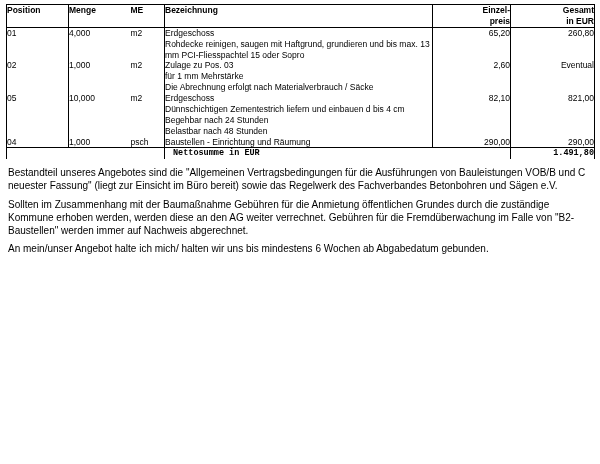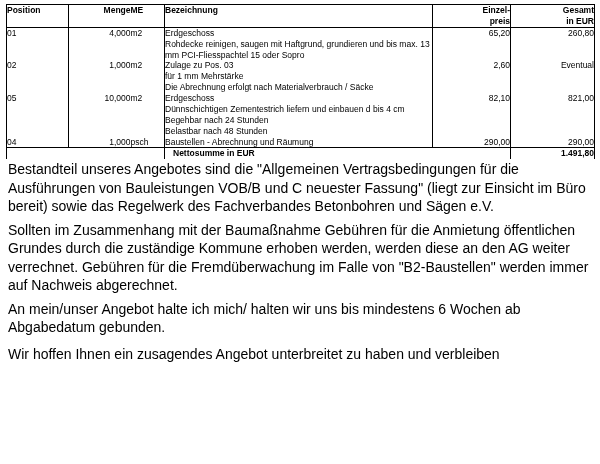--- a/index.html
+++ b/index.html
@@ -46,21 +46,21 @@
     font-weight: bold;
     font-size: 8.5px;
     padding-top: 3px;
     padding-bottom: 2px;
   }
   .hdr .sub {
     font-weight: bold;
   }
 
   .c-pos   { width: 62px;  padding-left: 4px; }
-  .c-menge { width: 62px;  text-align: right; }
+  .c-menge { width: 62px;  text-align: left; }
   .c-me    { width: 34px;  padding-left: 6px; }
   .c-bez   { width: 268px; padding-left: 8px; }
   .c-ep    { width: 78px;  text-align: right; padding-right: 10px; }
   .c-ges   { width: 84px;  text-align: right; padding-right: 6px; }
 
   .row-body td {
     padding-top: 4px;
     padding-bottom: 2px;
   }
   .desc-main { display: block; }
@@ -72,26 +72,26 @@
     padding-bottom: 3px;
     font-size: 8.5px;
   }
   .totals .label {
     text-align: left;
     padding-left: 8px;
   }
   .totals .label.indent {
     padding-left: 34px;
   }
-  .bold { font-weight: bold; }
+  .bold { font-weight: bold; font-family: Liberation Mono, monospace; }
 
   
   .footer {
-    margin-top: 1px;
-    font-size: 14px;
+    margin-top: 7px;
+    font-size: 10px;
     line-height: 1.32;
     padding-left: 2px;
     padding-right: 4px;
   }
   .footer p {
     margin: 0 0 6px 0;
   }
   .footer p.tight {
     margin-bottom: 5px;
   }
@@ -166,37 +166,36 @@
             <span class="desc-sub">Belastbar nach 48 Stunden</span>
           </td>
           <td class="c-ep bdr-left">82,10</td>
           <td class="c-ges bdr-left bdr-right">821,00</td>
         </tr>
         <tr class="row-body">
           <td class="c-pos bdr-left">04</td>
           <td class="c-menge bdr-left">1,000</td>
           <td class="c-me">psch</td>
           <td class="c-bez bdr-left">
-            <span class="desc-main">Baustellen - Abrechnung und Räumung</span>
+            <span class="desc-main">Baustellen - Einrichtung und Räumung</span>
           </td>
           <td class="c-ep bdr-left">290,00</td>
           <td class="c-ges bdr-left bdr-right">290,00</td>
         </tr>
       </tbody>
     <tbody id="totals-body">
         <tr class="totals">
           <td class="bdr-left bdr-top" colspan="3"></td>
           <td class="label bdr-left bold bdr-top" colspan="2">Nettosumme in EUR</td>
           <td class="c-ges bdr-left bdr-right bold bdr-top">1.491,80</td>
         </tr>
       </tbody>
   </table>
 
   <div class="footer">
     <div id="footer-paragraphs">
         <p class="tight">Bestandteil unseres Angebotes sind die "Allgemeinen Vertragsbedingungen für die Ausführungen von Bauleistungen VOB/B und C neuester Fassung" (liegt zur Einsicht im Büro bereit) sowie das Regelwerk des Fachverbandes Betonbohren und Sägen e.V.</p>
         <p class="tight">Sollten im Zusammenhang mit der Baumaßnahme Gebühren für die Anmietung öffentlichen Grundes durch die zuständige Kommune erhoben werden, werden diese an den AG weiter verrechnet. Gebühren für die Fremdüberwachung im Falle von "B2-Baustellen" werden immer auf Nachweis abgerechnet.</p>
         <p class="tight">An mein/unser Angebot halte ich mich/ halten wir uns bis mindestens  6 Wochen ab Abgabedatum gebunden.</p>
       </div>
-    <p class="last">Wir hoffen Ihnen ein zusagendes Angebot unterbreitet zu haben und verbleiben</p>
   </div>
 
 </div>
 
 </body></html>

